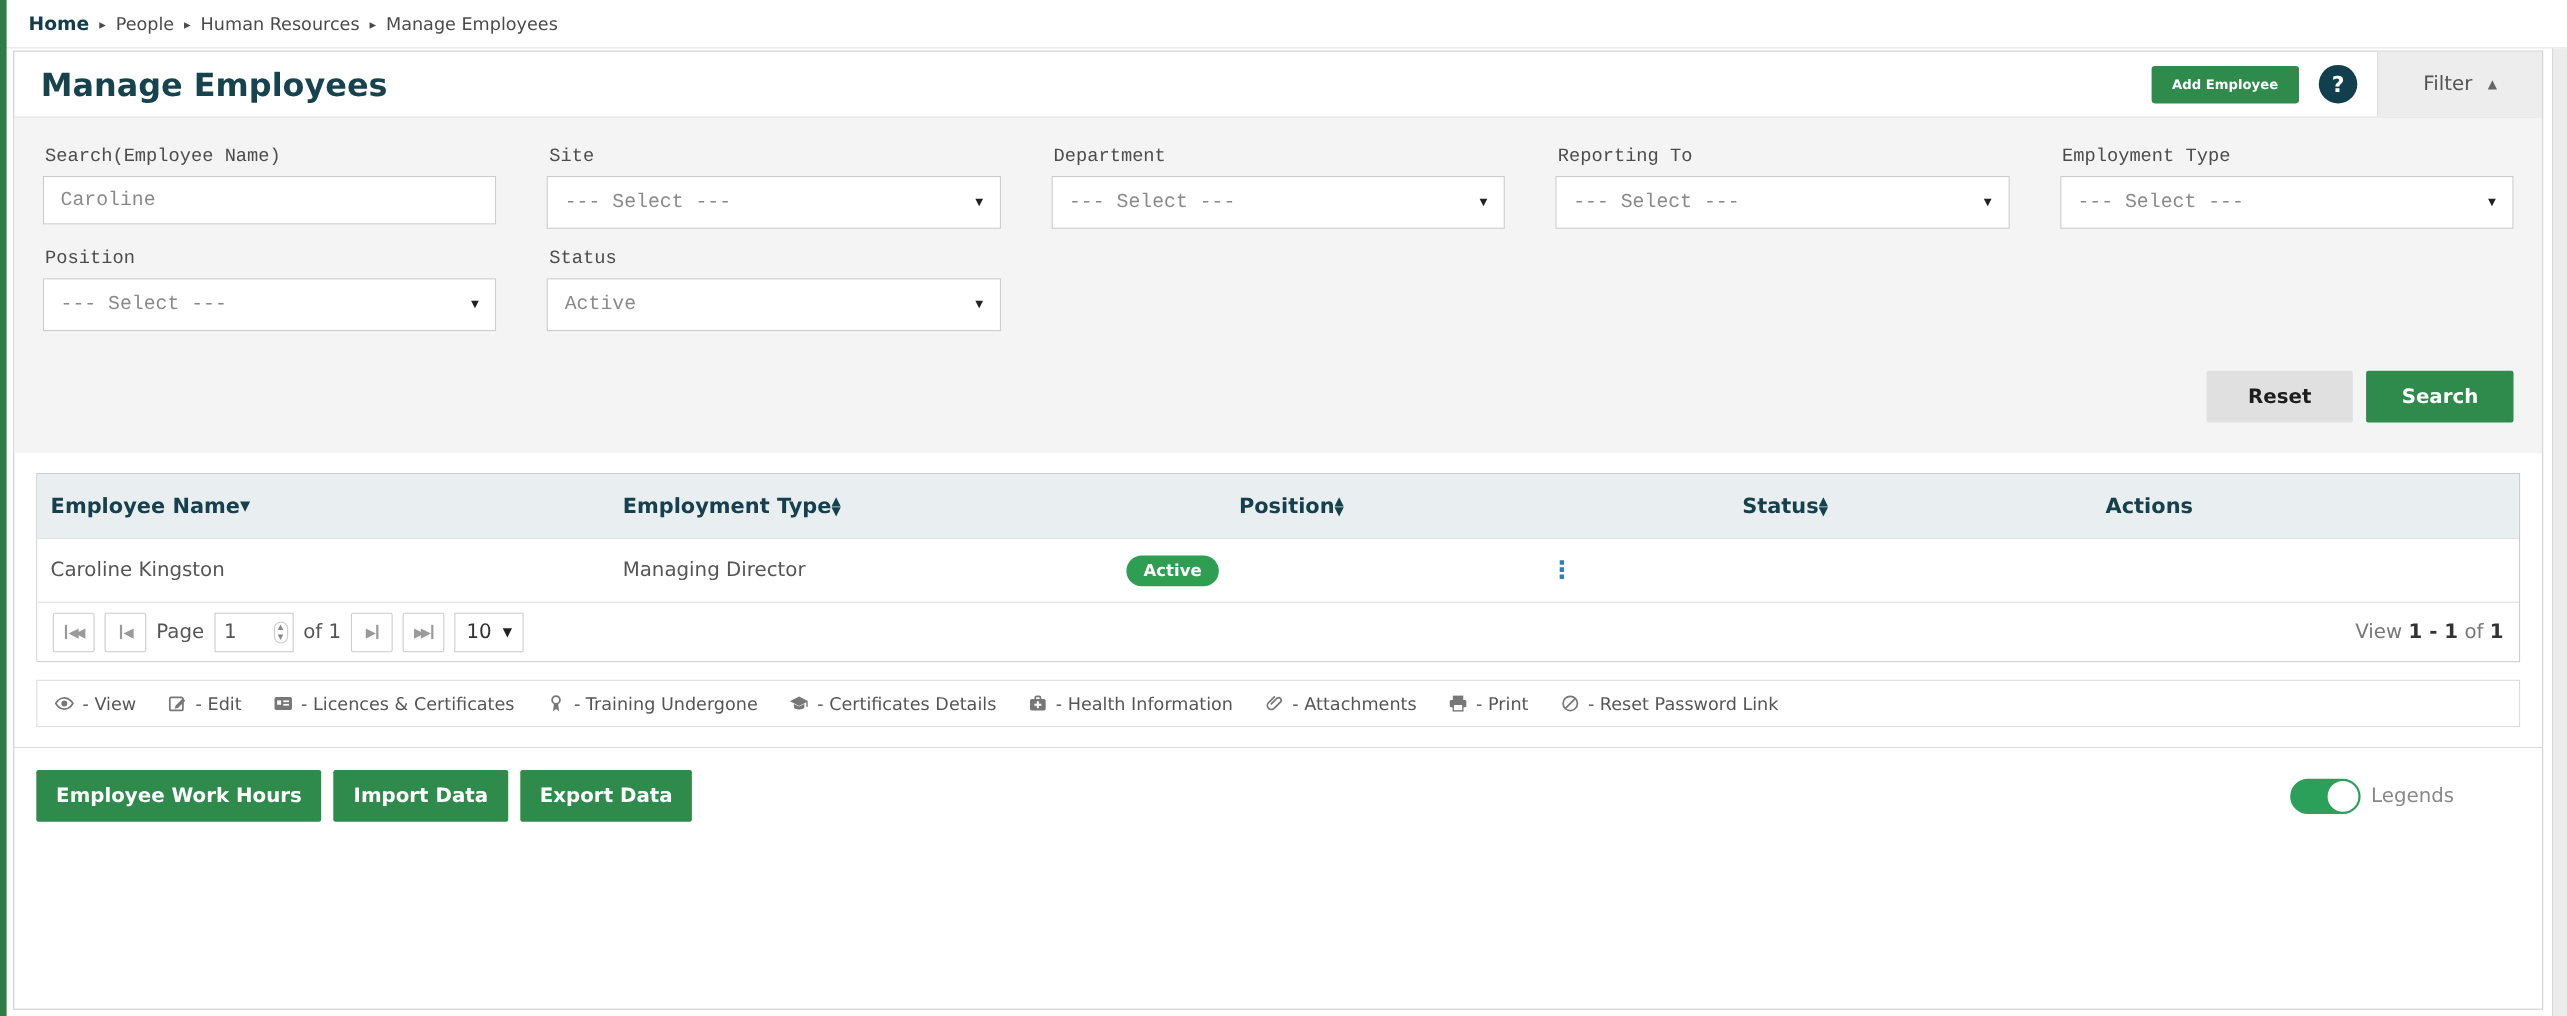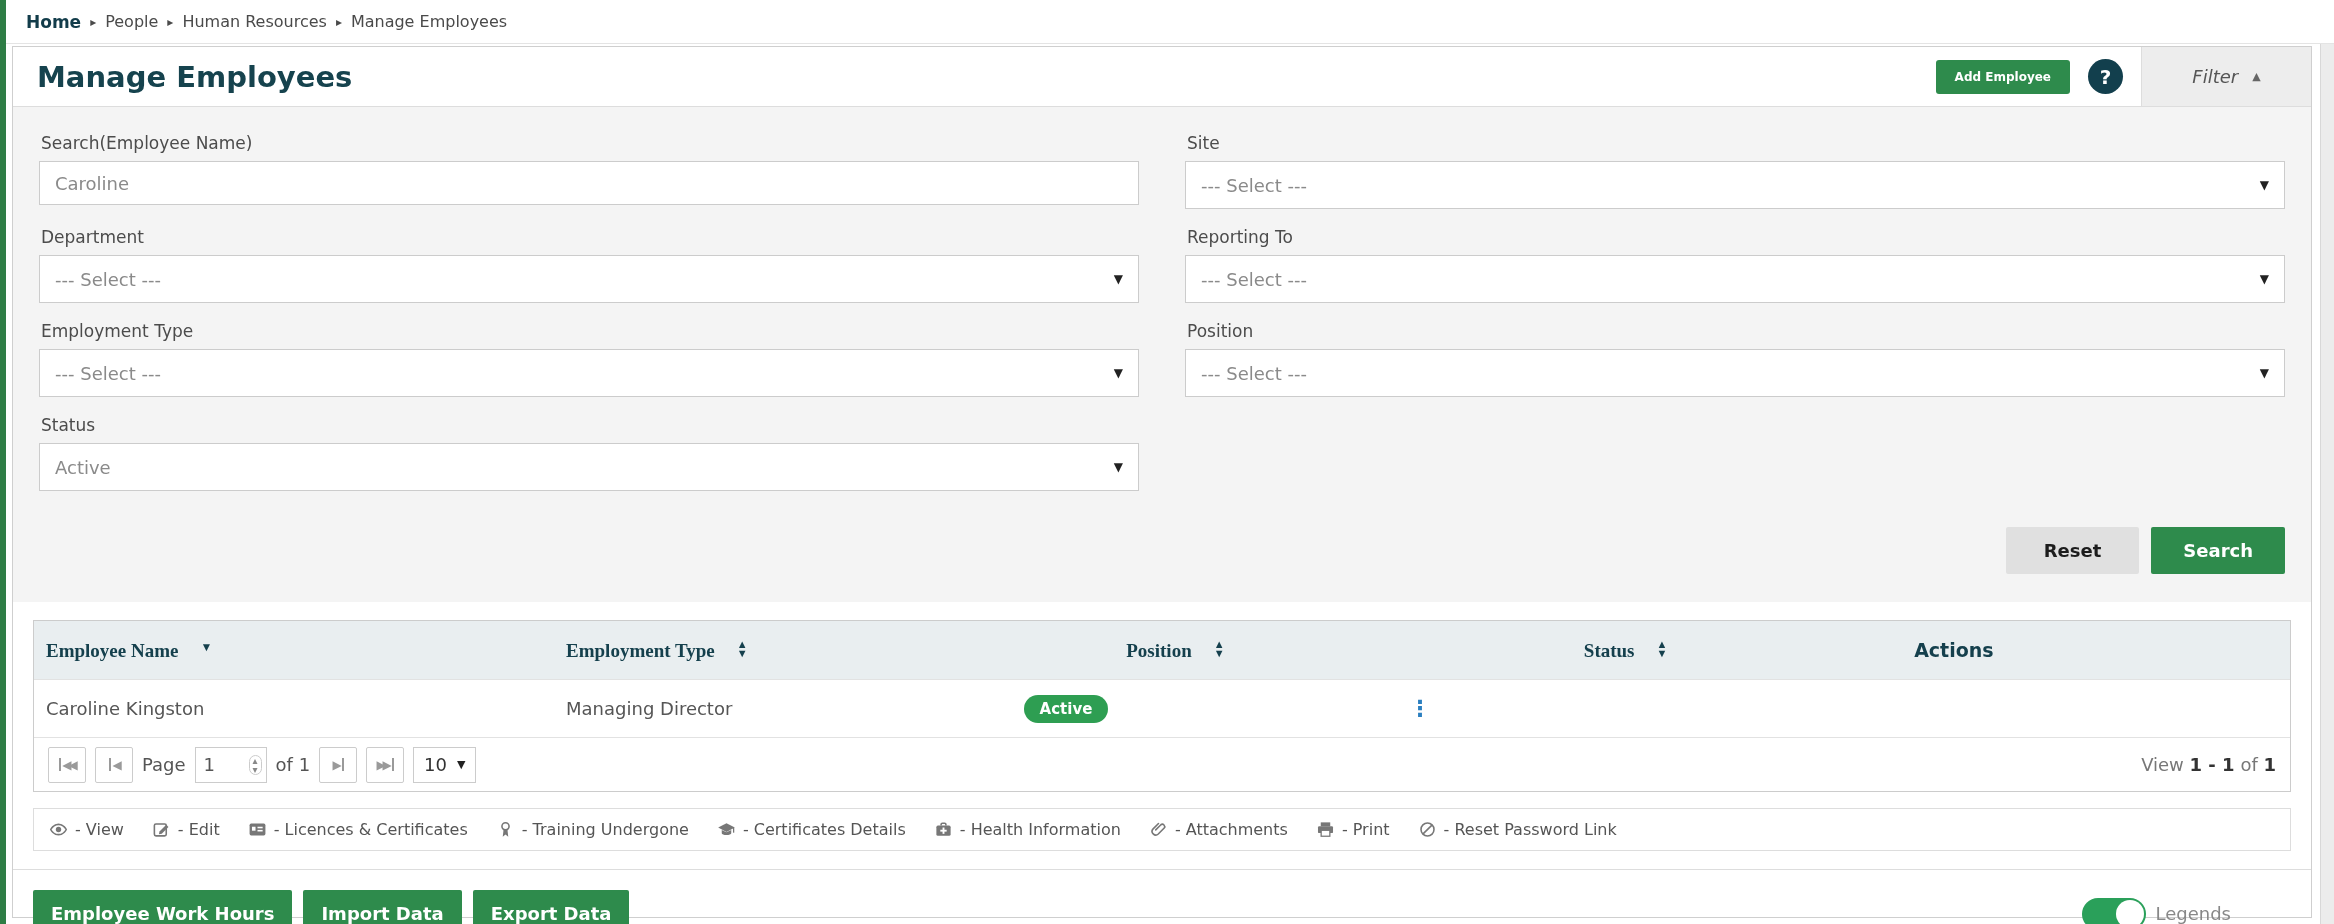--- a/index.html
+++ b/index.html
@@ -16,42 +16,42 @@
 
   
   .panel { position:absolute; left:12px; right:22px; top:46px; height:872px; background:#fff; border:1px solid #cfcfcf; display:flex; flex-direction:column; }
 
   .panel-header { height:60px; display:flex; align-items:center; border-bottom:1px solid #ddd; flex:none; }
   .page-title { font-size:29px; font-weight:700; color:#16434e; margin-left:24px; }
   .header-spacer { flex:1; }
   .btn { border:none; cursor:pointer; font-family:inherit; }
   .btn-green { background:#2e8b4c; color:#fff; font-size:12px; font-weight:600; padding:10px 19px; border-radius:3px; }
   .help-circle { width:35px; height:35px; border-radius:50%; background:#123f4d; color:#fff; font-weight:bold; font-size:20px; display:flex; align-items:center; justify-content:center; margin:0 18px; cursor:pointer; }
-  .filter-tab { width:170px; align-self:stretch; background:#ededed; border-left:1px solid #ddd; display:flex; align-items:center; justify-content:center; gap:14px; font-size:18px; color:#555; cursor:pointer;font-style:italic; }
+  .filter-tab { width:150px; align-self:stretch; background:#ededed; border-left:1px solid #ddd; display:flex; align-items:center; justify-content:center; gap:14px; font-size:18px; color:#555; cursor:pointer; }
   .filter-caret { font-size:11px; color:#666; }
 
   
   .filter-area { background:#f4f4f4; padding:14px 26px 0 26px; flex:none; }
-  .fgrid { display:grid; grid-template-columns:repeat(2,1fr); column-gap:46px; }
+  .fgrid { display:grid; grid-template-columns:repeat(5,1fr); column-gap:46px;font-family:Liberation Mono, monospace; }
   .field { margin-bottom:6px; }
   .flabel { font-size:17px; color:#4c4c4c; margin:12px 0 8px 2px; }
   .tinput { width:100%; height:44px; border:1px solid #ccc; background:#fff; padding:0 15px; font-size:18px; color:#8a8a8a; font-family:inherit; }
   .selectbox { width:100%; height:48px; border:1px solid #ccc; background:#fff; padding:0 15px; font-size:18px; color:#8a8a8a; display:flex; align-items:center; justify-content:space-between; cursor:pointer; }
   .sel-caret { font-size:12px; color:#222; }
   .filter-actions { display:flex; justify-content:flex-end; gap:12px; padding:30px 0 28px 0; }
   .btn-reset { background:#e0e0e0; color:#1d1d1d; font-size:18px; font-weight:600; padding:13px 38px; border-radius:2px; }
   .btn-search { background:#2e8b4c; color:#fff; font-size:18px; font-weight:600; padding:13px 32px; border-radius:2px; }
 
   
   .table-wrap { margin:18px 20px 0 20px; border:1px solid #ccc; flex:none; }
   .trow { display:flex; align-items:center; padding:0 12px; }
   .thead { background:#e9eef0; height:58px; font-weight:700; color:#15404d; font-size:19px; }
   .tbody-row { height:58px; color:#555; font-size:18px; background:#fff; border-top:1px solid #e2e2e2; }
   .col-name { flex:0 0 23.3%; } .col-type { flex:0 0 25.1%; } .col-pos { flex:0 0 20.5%; } .col-status { flex:0 0 14.8%; } .col-actions { flex:1; }
-  .th-inner { display:inline-flex; gap:22px; cursor:pointer;font-family:Liberation Serif, serif; }
+  .th-inner { display:inline-flex; align-items:center; gap:0; cursor:pointer; }
   .sort-single { font-size:12px; color:#15404d; }
   .sort-both { display:inline-flex; flex-direction:column; line-height:9px; font-size:11px; color:#15404d; }
   .badge { display:inline-block; background:#2e9e52; color:#fff; font-size:15px; font-weight:600; padding:5px 16px; border-radius:16px; }
   .kebab { display:inline-block; margin-left:55px; color:#2b7fc0; font-size:22px; font-weight:bold; cursor:pointer; line-height:1; }
 
   
   .pager { height:54px; border-top:1px solid #e2e2e2; display:flex; align-items:center; gap:9px; padding:0 14px; font-size:18px; color:#555; background:#fff; }
   .pgbtn { width:38px; height:36px; border:1px solid #ccc; background:#fff; display:flex; align-items:center; justify-content:center; color:#9a9a9a; cursor:pointer; border-radius:2px; }
   .pg-ico { font-size:12px; letter-spacing:-3px; display:inline-flex; align-items:center; }
   .vbar-l { border-left:2px solid #9a9a9a; height:13px; margin-right:1px; }

